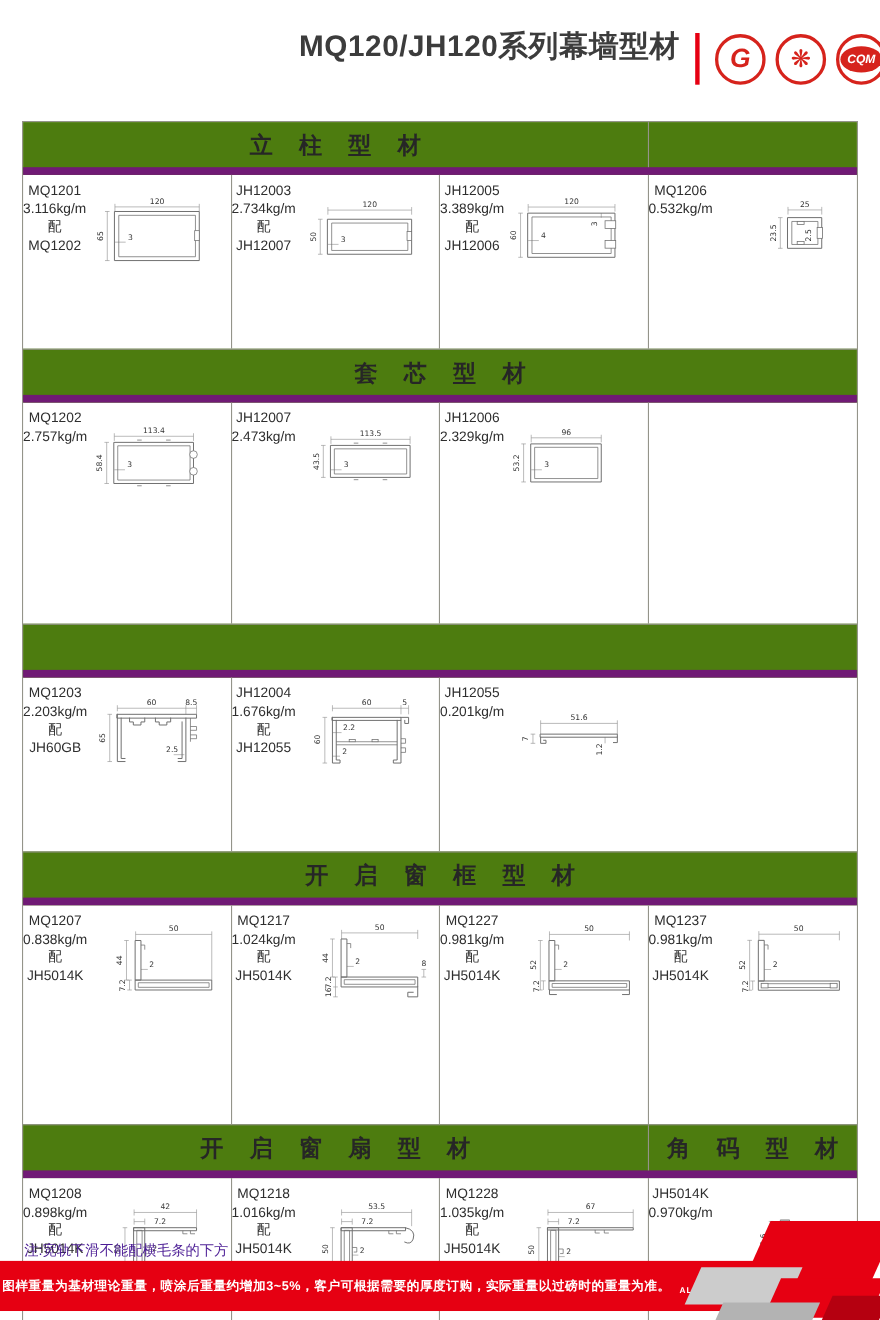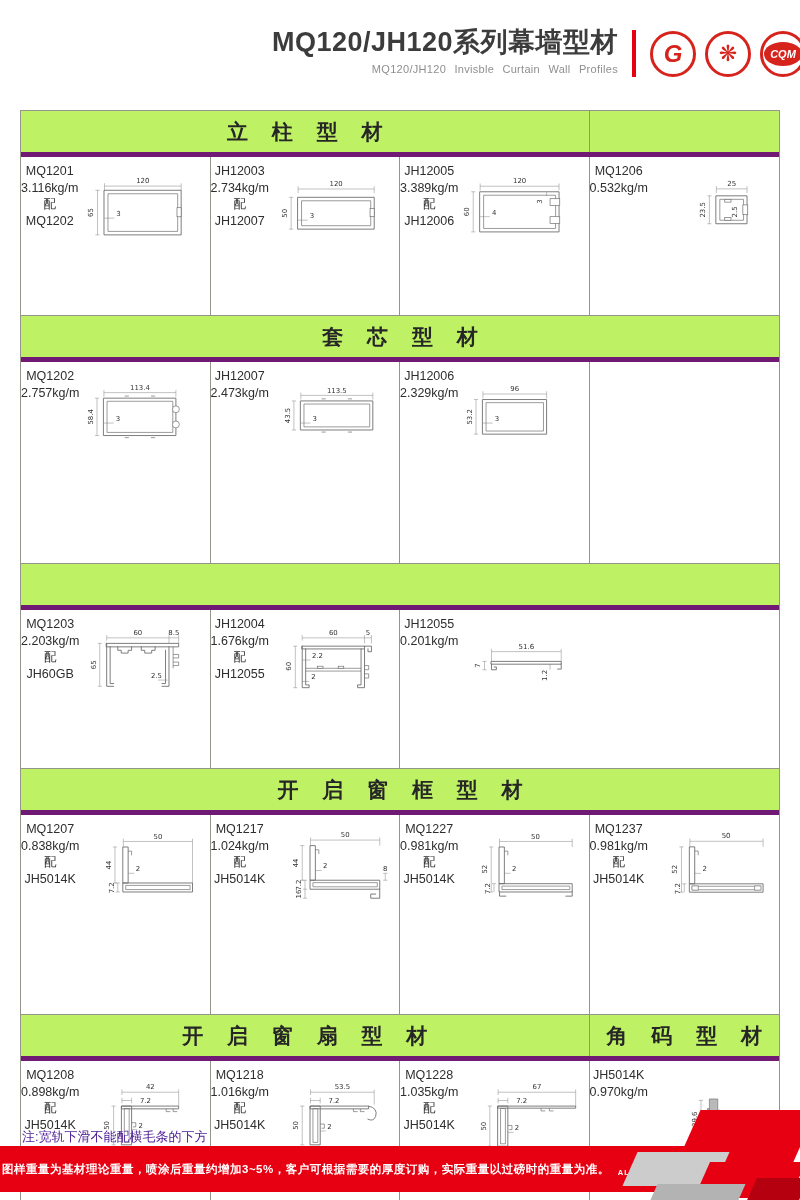--- a/index.html
+++ b/index.html
@@ -12,22 +12,22 @@
   .hdr-sep{position:absolute;left:632px;top:30px;width:4px;height:47px;background:#e60012}
   .logos{position:absolute;left:650px;top:31px;display:flex;gap:9px}
   .logo{width:46px;height:46px;border-radius:50%;border:3px solid #d6231c;box-sizing:border-box;
         display:flex;align-items:center;justify-content:center;background:#fff}
   .logo .g{font-size:24px;font-weight:bold;font-style:italic;color:#d6231c}
   .logo .seal{font-size:22px;color:#d6231c}
   .logo .cqm{background:#d6231c;color:#fff;border-radius:50%;width:38px;height:24px;display:flex;
         align-items:center;justify-content:center;font-size:11px;font-weight:bold;font-style:italic}
   
   .tbl{position:absolute;left:20px;top:110px;width:760px;border:1px solid #94948a;box-sizing:border-box}
-  .shead{display:grid;grid-template-columns:repeat(4,1fr);background:#bef264;
-         border-top:1px solid #94948a;border-bottom:5px solid #701a75;height:41px}
+  .shead{display:grid;grid-template-columns:repeat(4,1fr);background:#4d7c0f;
+         border-top:1px solid #94948a;border-bottom:7px solid #701a75;height:41px}
   .shead.first{border-top:none}
   .hcell{display:flex;align-items:center;justify-content:center;font-size:21px;font-weight:bold;
          color:#262626;letter-spacing:9px;padding-left:9px;border-right:1px solid #94948a}
   .hcell:last-child{border-right:none}
   .sp1{grid-column:span 1}.sp2{grid-column:span 2}.sp3{grid-column:span 3}.sp4{grid-column:span 4}
   .srow{display:grid;grid-template-columns:repeat(4,1fr)}
   .cell{border-right:1px solid #94948a;display:flex;flex-direction:row;align-items:flex-start;overflow:hidden}
   .cell:last-child{border-right:none}
   .h158{height:158px}.h160{height:201px}.h156{height:199px}.h180{height:180px}
   .lbl{padding-top:6px;text-align:center;font-size:12.5px;color:#2e2e2e;line-height:1.33}
@@ -52,21 +52,20 @@
   .dc2{left:630px;top:1152px;width:92px;height:34px;background:#ccc;z-index:3}
   .dc3{left:702px;top:1162px;width:96px;height:36px;background:#e60012;z-index:3}
   .dc4{left:654px;top:1184px;width:88px;height:16px;background:#b3b3b3;z-index:3}
   .dc5{left:752px;top:1178px;width:52px;height:22px;background:#b50010;z-index:4}
 </style>
 </head>
 <body>
 
 <div class="hdr-title">
   <div class="t1">MQ120/JH120系列幕墙型材</div>
-  <div class="t2">MQ120/JH120 Invisble Curtain Wall Profiles</div>
 </div>
 <div class="hdr-sep"></div>
 <div class="logos">
   <div class="logo">
       <span class="g">G</span>
     </div>
   <div class="logo">
       <span class="seal">❋</span>
     </div>
   <div class="logo">

